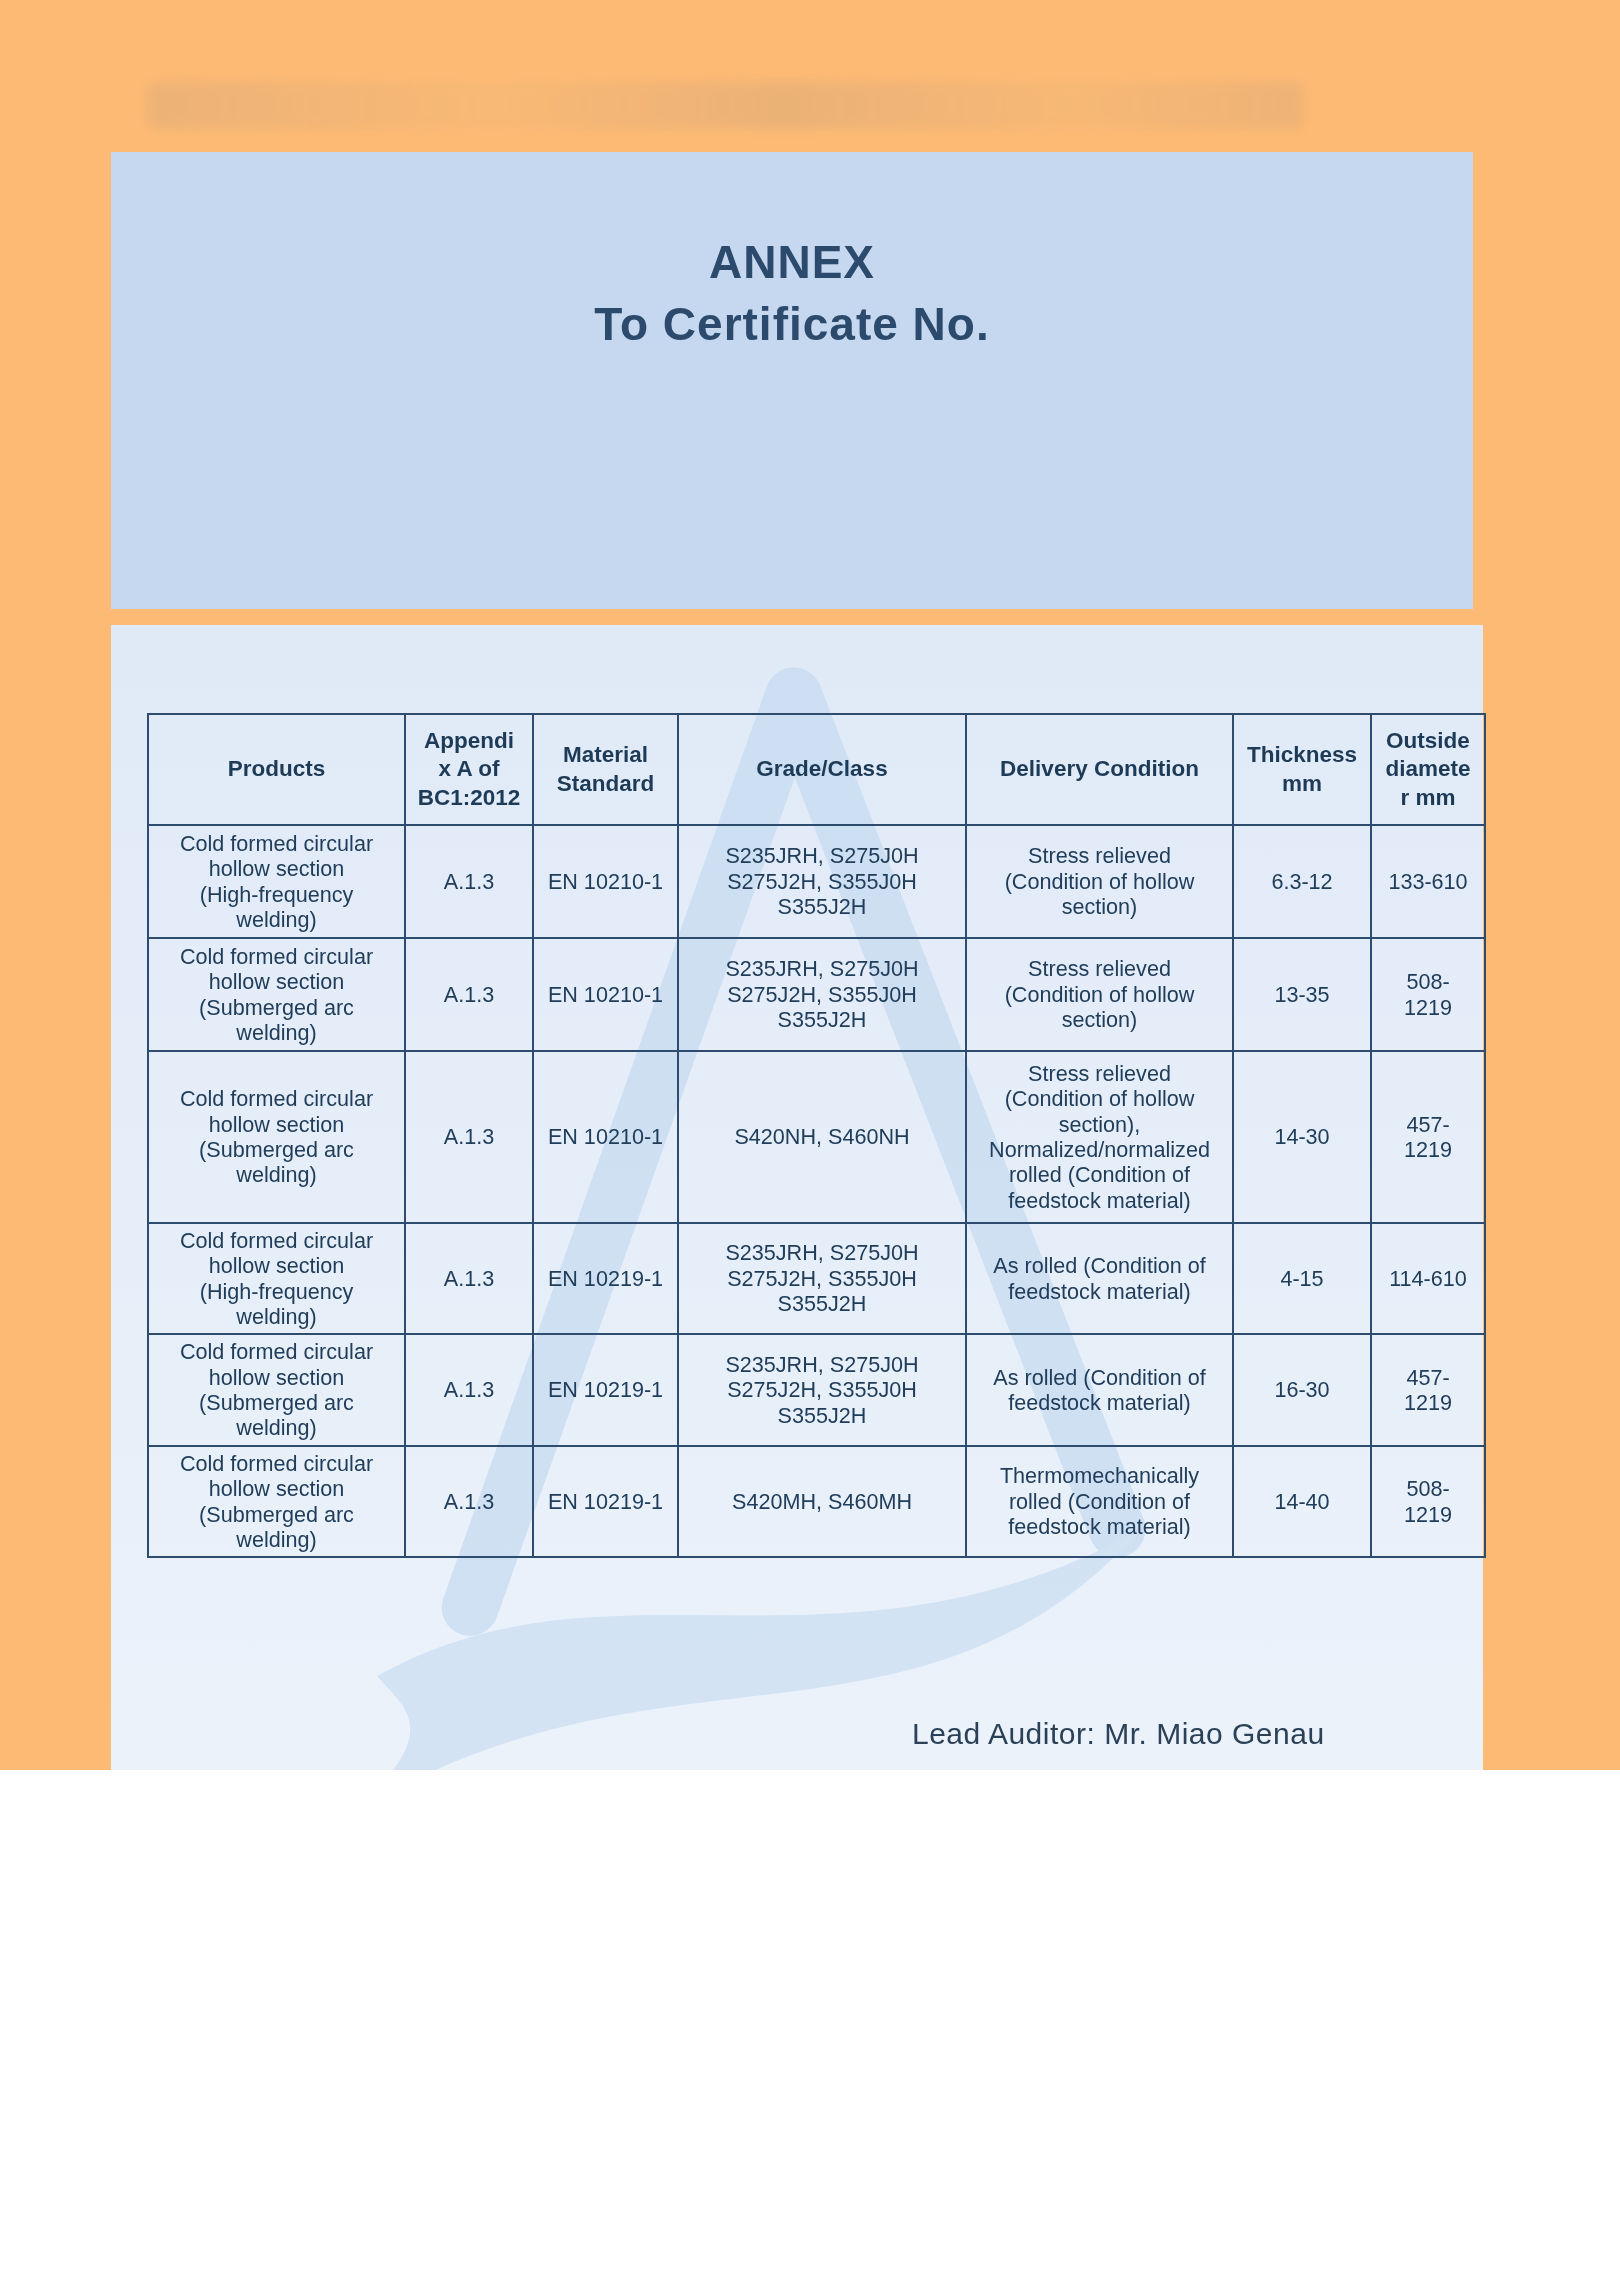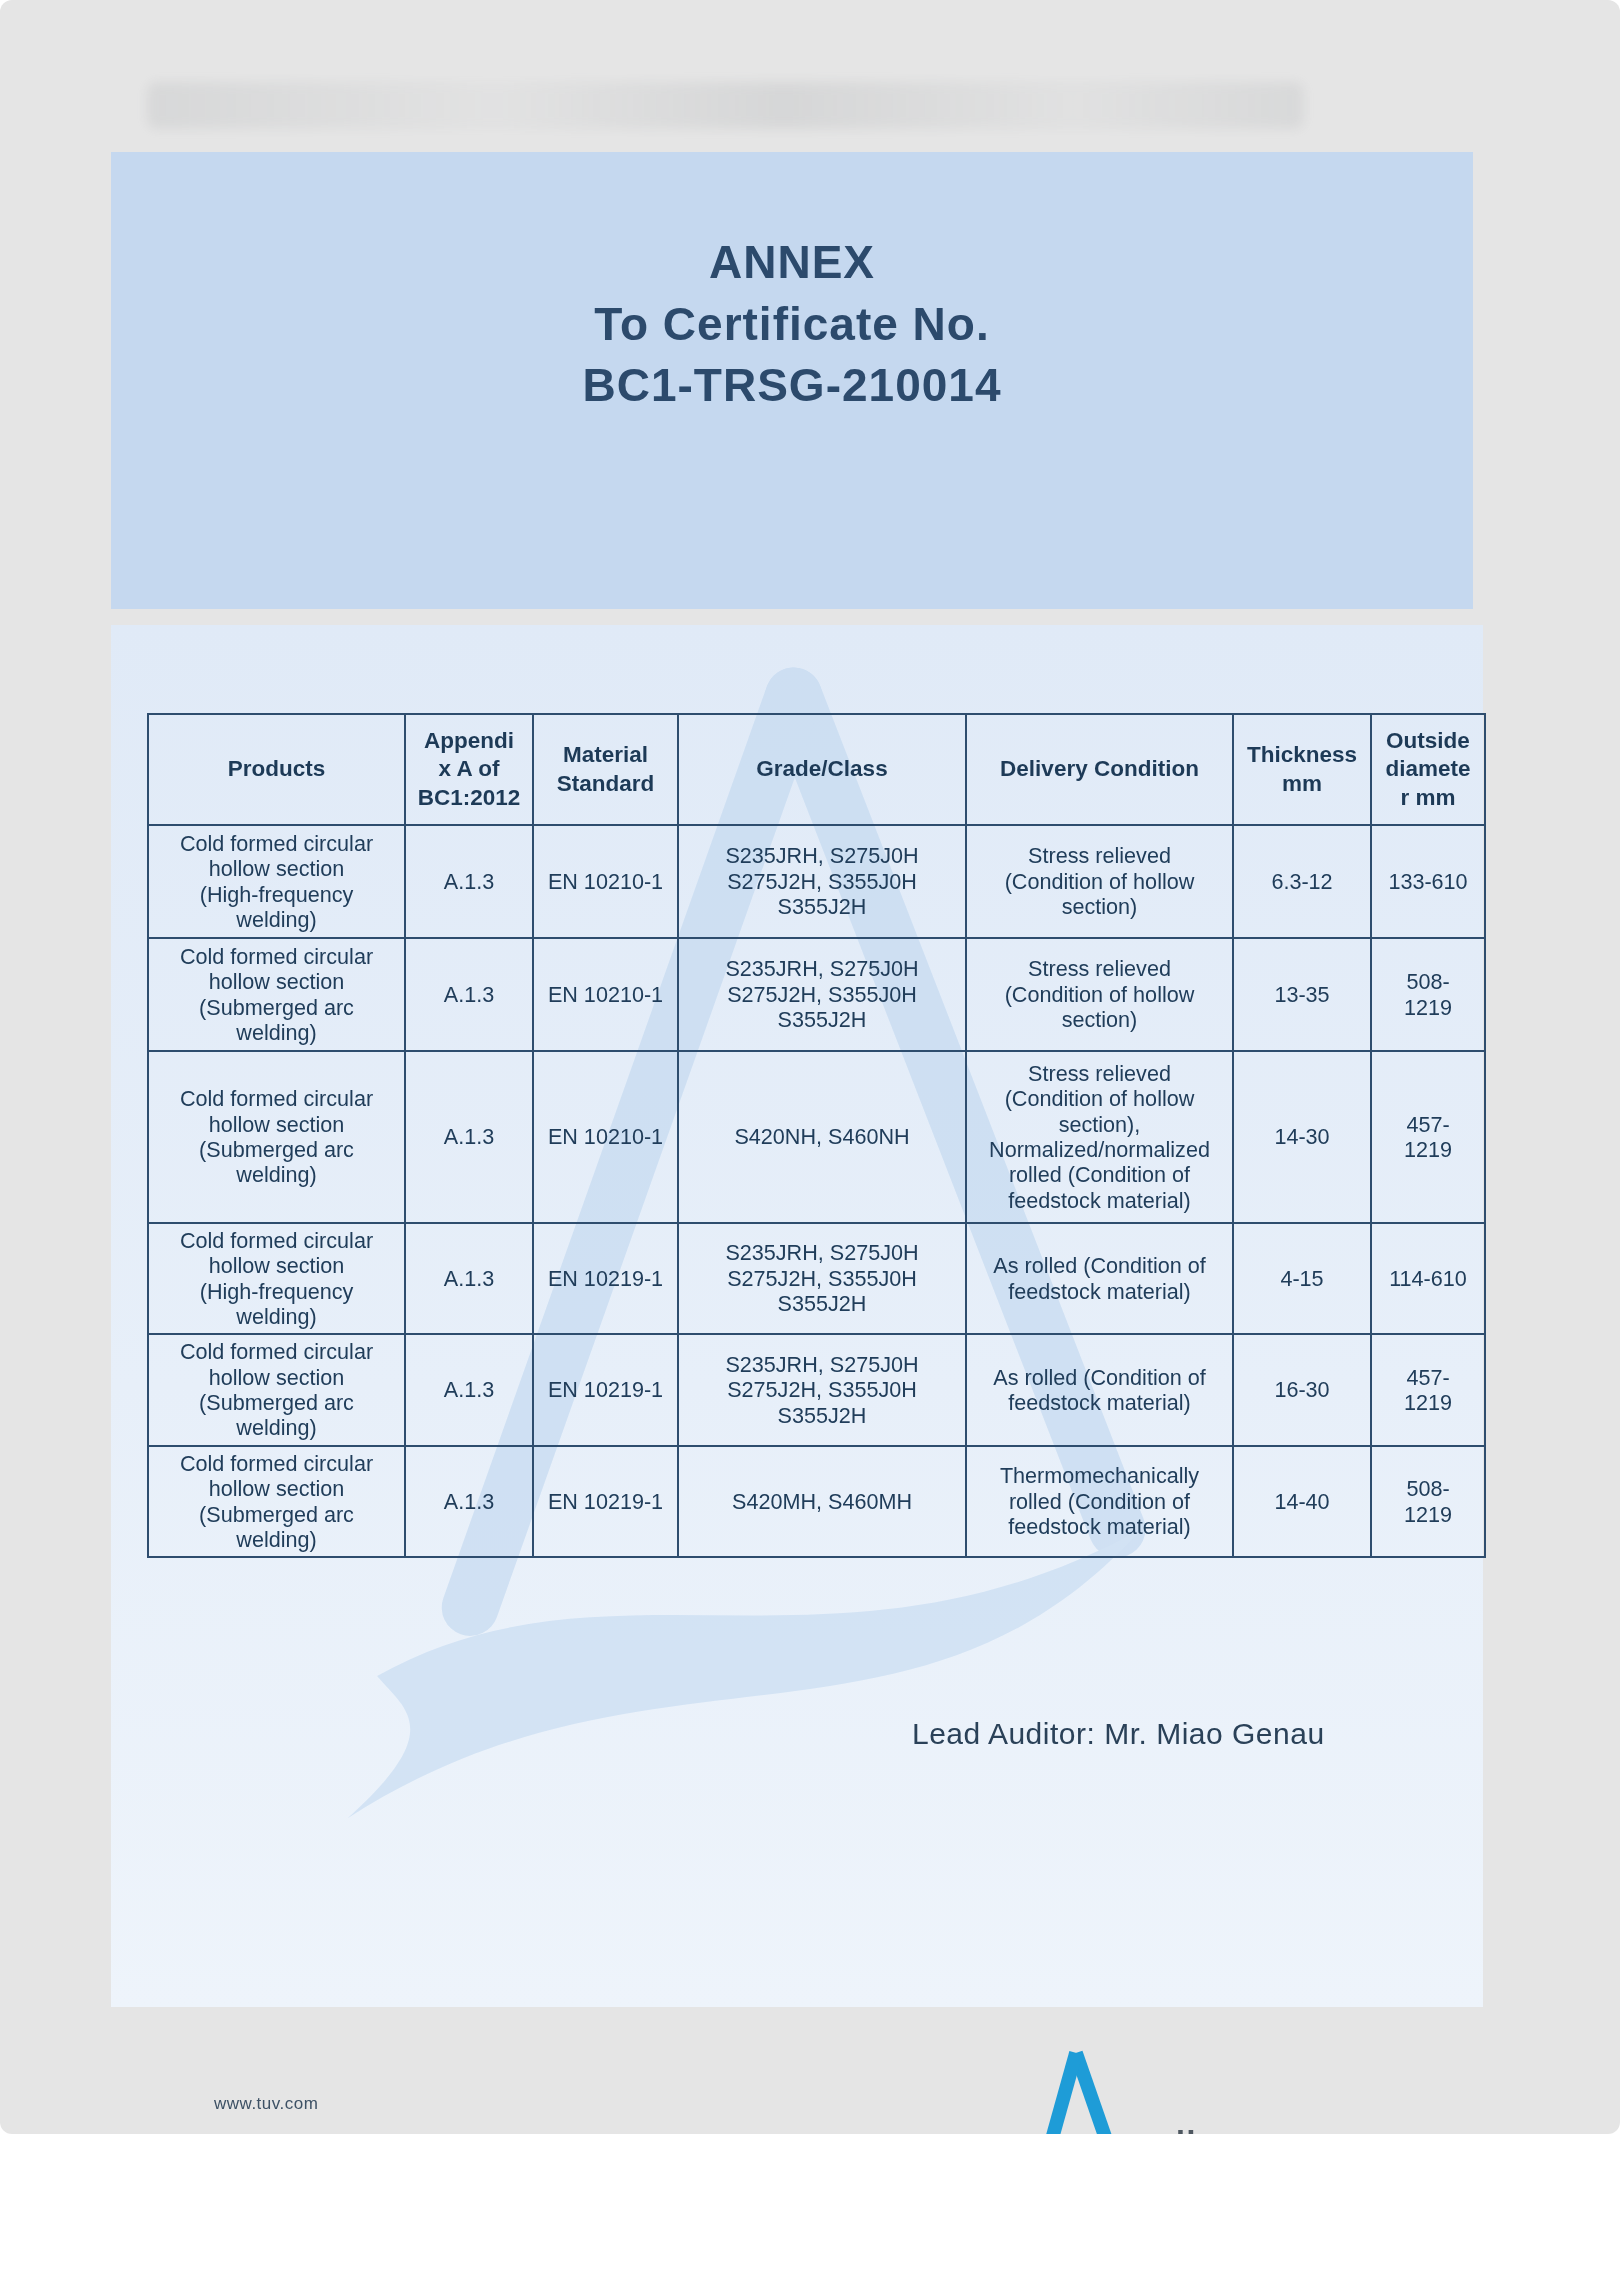--- a/index.html
+++ b/index.html
@@ -1,22 +1,21 @@
 <!DOCTYPE html>
 <html><head>
 <meta charset="utf-8">
 <style>
   html,body{margin:0;padding:0;background:#ffffff;}
   #page{
     position:relative;
-    width:1620px;height:2134px;
-    background:#e5e5e5;
+    width:1620px;height:1770px;
+    background:#fdba74;
     font-family:"Liberation Sans","DejaVu Sans",sans-serif;
     overflow:hidden;
-    border-radius:12px;
   }
   
   #scan-smudge{
     position:absolute;left:147px;top:82px;width:1157px;height:47px;
     background:linear-gradient(90deg,rgba(120,125,130,.28),rgba(160,165,170,.10) 30%,rgba(120,125,130,.30) 55%,rgba(150,155,160,.12) 80%,rgba(120,125,130,.26));
     filter:blur(5.9px);border-radius:9.8px;opacity:.45;
   }
   #header-panel{
     position:absolute;left:111px;top:152px;width:1362px;height:457px;
     background:#c5d8ef;
@@ -78,21 +77,20 @@
 <body>
 
 <div id="page">
 
   <div id="scan-smudge"></div>
 
   <div id="header-panel">
     <div id="title-block">
       <div>ANNEX</div>
       <div>To Certificate No.</div>
-      <div>BC1-TRSG-210014</div>
     </div>
   </div>
 
   <div id="body-panel"></div>
 
   <svg id="watermark" viewBox="0 0 1010 1260" fill="none">
     <path d="M575 55 L905 905" stroke="#c3d9f0" stroke-width="58" stroke-linecap="round"></path>
     <path d="M575 55 L245 985" stroke="#c3d9f0" stroke-width="58" stroke-linecap="round"></path>
     <path d="M150 1055 C390 920 620 1075 930 905 C700 1160 430 1000 120 1200 C220 1110 180 1090 150 1055 Z" fill="#c7dcf2"></path>
   </svg>

